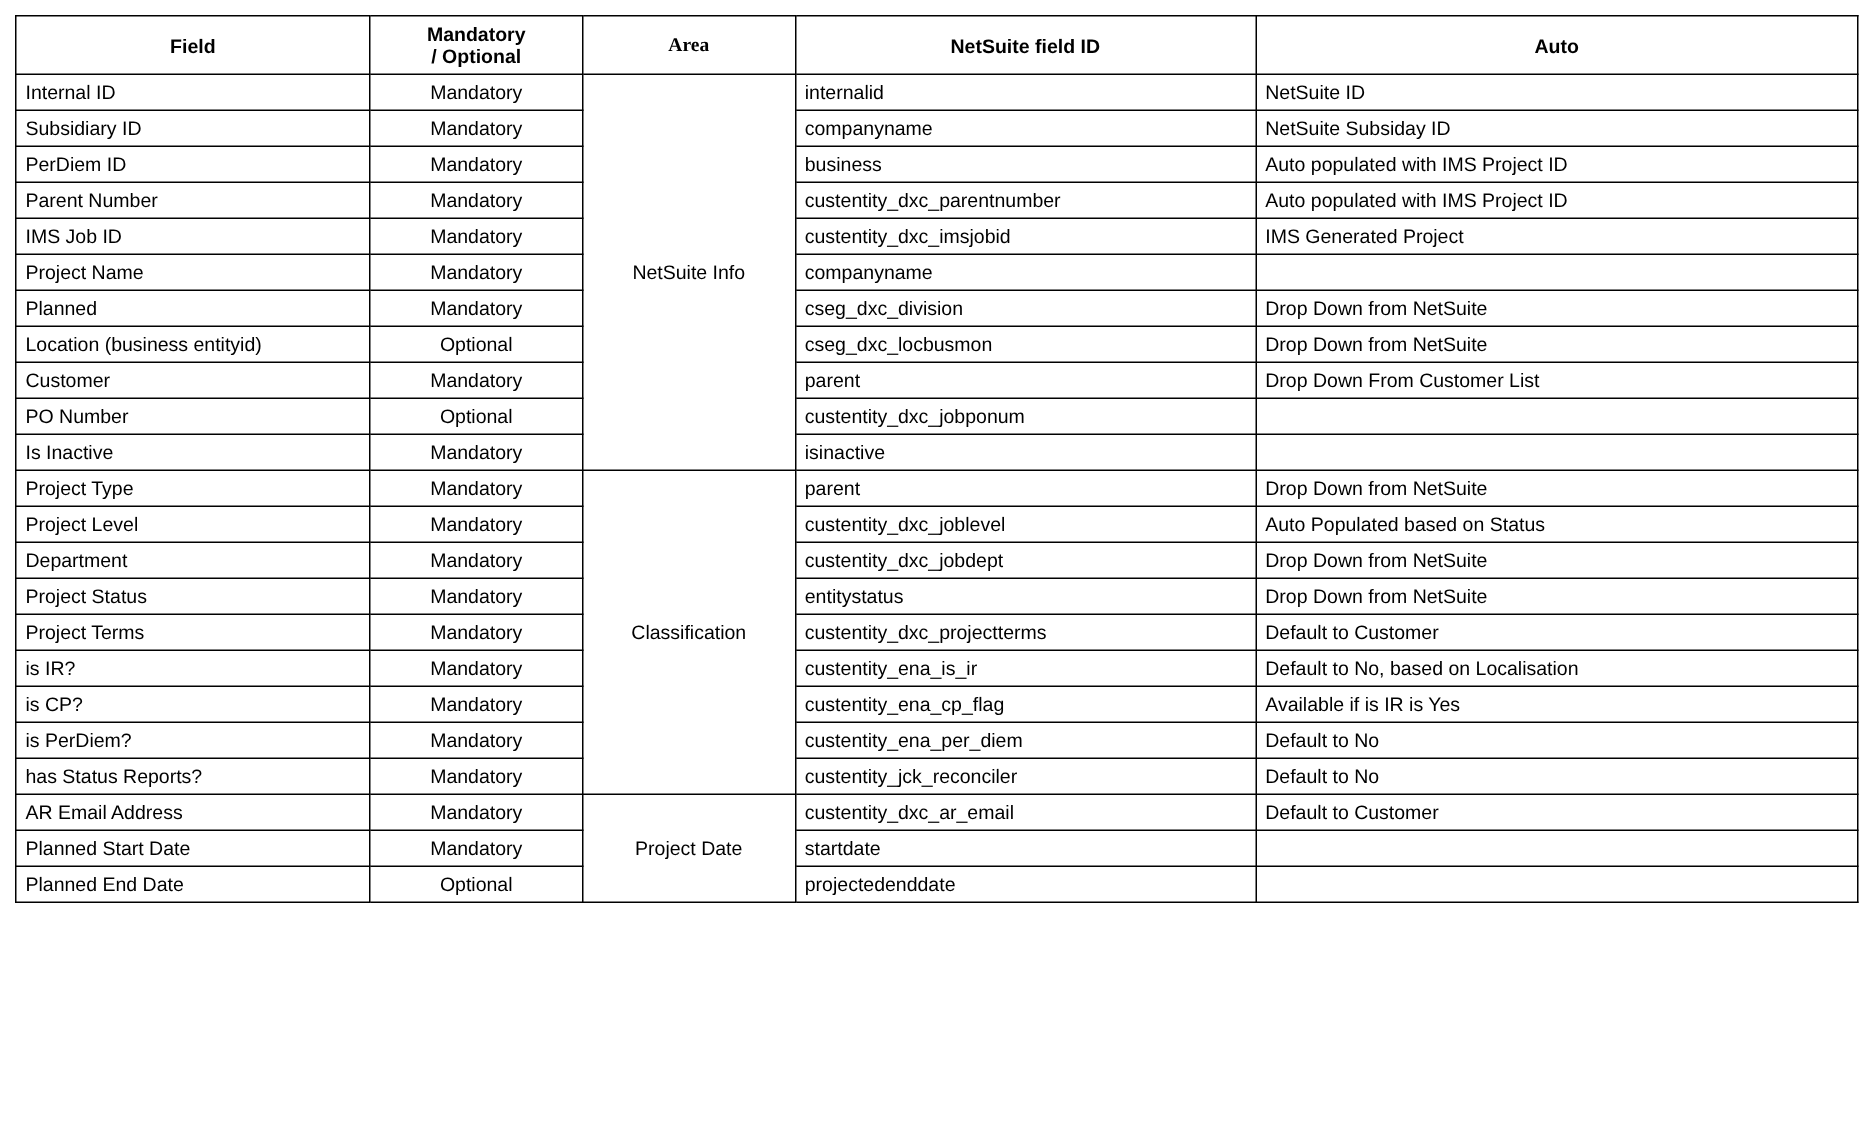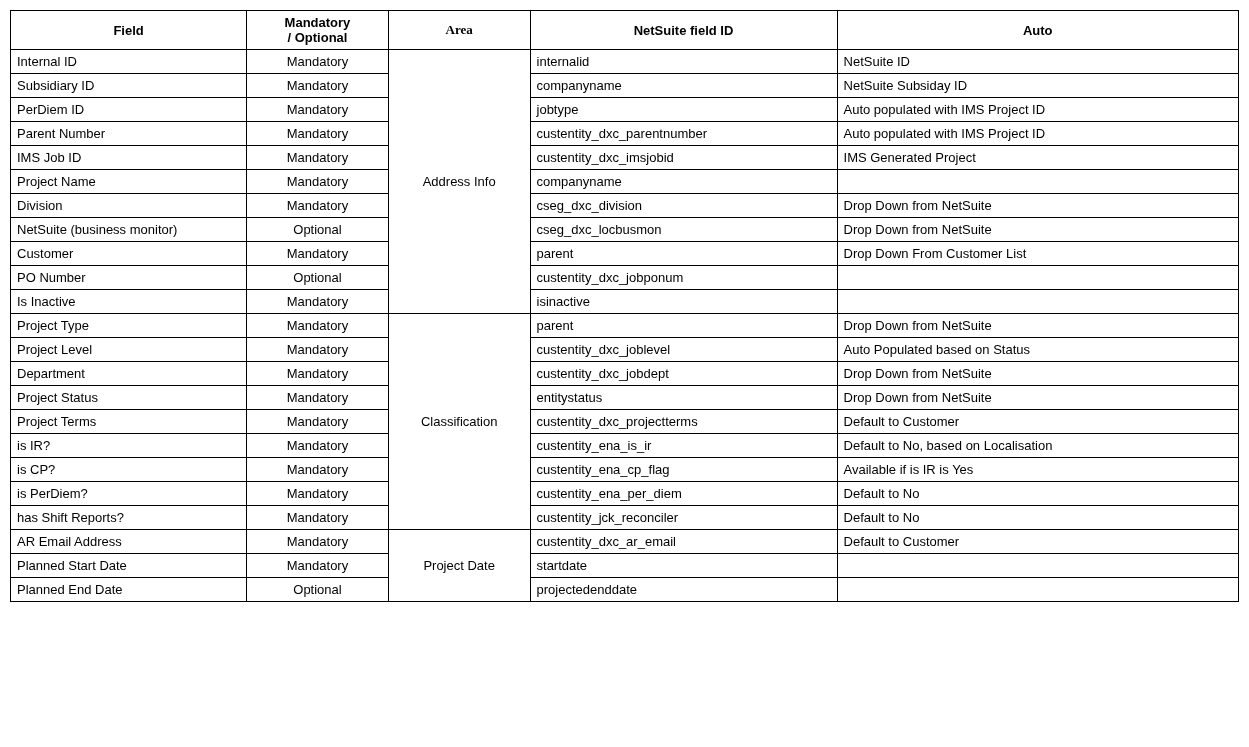--- a/index.html
+++ b/index.html
@@ -49,34 +49,34 @@
       <th class="col-mando">Mandatory<br>/ Optional</th>
       <th class="col-area">Area</th>
       <th class="col-nsid">NetSuite field ID</th>
       <th class="col-note">Auto</th>
     </tr>
   </thead>
   <tbody id="table-body">
   <tr>
         <td>Internal ID</td>
         <td class="center">Mandatory</td>
-        <td class="center" rowspan="11">Address Info</td>
+        <td class="center" rowspan="11">NetSuite Info</td>
         <td>internalid</td>
         <td>NetSuite ID</td>
       </tr>
       <tr>
         <td>Subsidiary ID</td>
         <td class="center">Mandatory</td>
         <td>companyname</td>
         <td>NetSuite Subsiday ID</td>
       </tr>
       <tr>
         <td>PerDiem ID</td>
         <td class="center">Mandatory</td>
-        <td>jobtype</td>
+        <td>business</td>
         <td>Auto populated with IMS Project ID</td>
       </tr>
       <tr>
         <td>Parent Number</td>
         <td class="center">Mandatory</td>
         <td>custentity_dxc_parentnumber</td>
         <td>Auto populated with IMS Project ID</td>
       </tr>
       <tr>
         <td>IMS Job ID</td>
@@ -84,27 +84,27 @@
         <td>custentity_dxc_imsjobid</td>
         <td>IMS Generated Project</td>
       </tr>
       <tr>
         <td>Project Name</td>
         <td class="center">Mandatory</td>
         <td>companyname</td>
         <td></td>
       </tr>
       <tr>
-        <td>Division</td>
+        <td>Planned</td>
         <td class="center">Mandatory</td>
         <td>cseg_dxc_division</td>
         <td>Drop Down from NetSuite</td>
       </tr>
       <tr>
-        <td>NetSuite (business monitor)</td>
+        <td>Location (business entityid)</td>
         <td class="center">Optional</td>
         <td>cseg_dxc_locbusmon</td>
         <td>Drop Down from NetSuite</td>
       </tr>
       <tr>
         <td>Customer</td>
         <td class="center">Mandatory</td>
         <td>parent</td>
         <td>Drop Down From Customer List</td>
       </tr>
@@ -163,21 +163,21 @@
         <td>custentity_ena_cp_flag</td>
         <td>Available if is IR is Yes</td>
       </tr>
       <tr>
         <td>is PerDiem?</td>
         <td class="center">Mandatory</td>
         <td>custentity_ena_per_diem</td>
         <td>Default to No</td>
       </tr>
       <tr>
-        <td>has Shift Reports?</td>
+        <td>has Status Reports?</td>
         <td class="center">Mandatory</td>
         <td>custentity_jck_reconciler</td>
         <td>Default to No</td>
       </tr>
       <tr>
         <td>AR Email Address</td>
         <td class="center">Mandatory</td>
         <td class="center" rowspan="3">Project Date</td>
         <td>custentity_dxc_ar_email</td>
         <td>Default to Customer</td>

